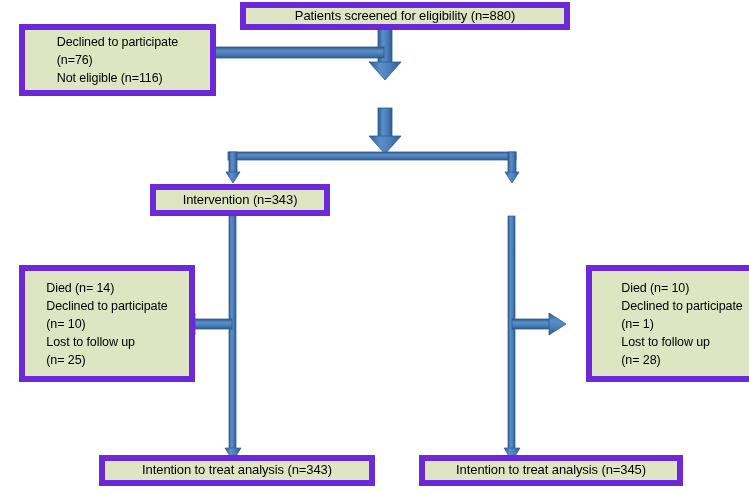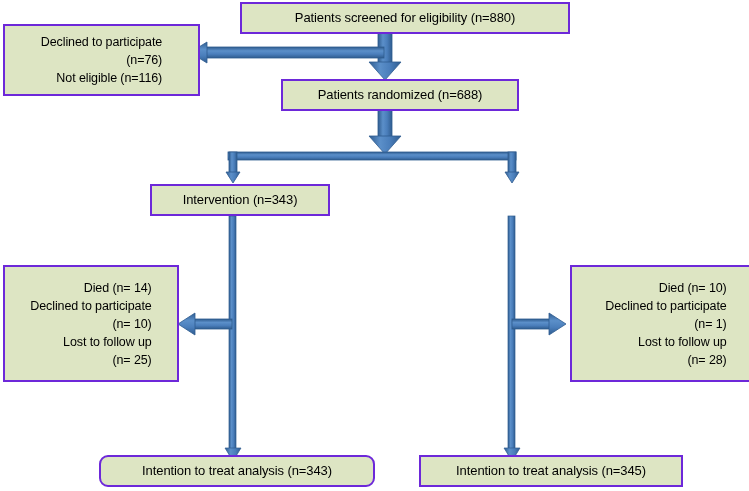--- a/index.html
+++ b/index.html
@@ -13,35 +13,36 @@
     width: 749px;
     height: 491px;
     background: #ffffff;
     font-family: "Liberation Sans", sans-serif;
     overflow: hidden;
   }
   .node {
     position: absolute;
     box-sizing: border-box;
     background: #dde5c3;
-    border: 2px solid #6d28d9;
+    border: 6px solid #6d28d9;
     display: flex;
     align-items: center;
     justify-content: center;
-    text-align: right;
+    text-align: left;
     color: #000000;
     font-size: 13px;
     line-height: 1.42;
-    padding: 14px 6px;
+    padding: 8px 6px;
     white-space: pre-line;
     letter-spacing: -0.1px;
   }
   .node.multi {
     font-size: 12.5px;
     line-height: 1.44;
+    margin-left: 16px;
   }
   .conn {
     position: absolute;
   }
   .conn svg {
     display: block;
     overflow: visible;
   }
 </style>
 </head>
@@ -110,34 +111,33 @@
       </g>
     </svg>
   </div>
 
   <div class="node" style="left:240px;top:2px;width:330px;height:27px;">Patients screened for eligibility  (n=880)</div>
 
   <div class="node multi" style="left:3px;top:24px;width:197px;height:72px;">Declined to participate
 (n=76)
 Not eligible  (n=116)</div>
 
-  <div class="node" style="left:281px;top:79px;width:238px;height:29px;">Patients randomized (n=688)</div>
 
   <div class="node" style="left:150px;top:184px;width:180px;height:32px;">Intervention (n=343)</div>
 
 
   <div class="node multi" style="left:3px;top:265px;width:176px;height:117px;">Died (n= 14)
 Declined to participate
 (n= 10)
 Lost to follow up
 (n= 25)</div>
 
   <div class="node multi" style="left:570px;top:265px;width:192px;height:117px;">Died (n= 10)
 Declined to participate
 (n= 1)
 Lost to follow up
 (n= 28)</div>
 
-  <div class="node" style="left:99px;top:455px;width:276px;height:31px;border-radius:9px;">Intention to treat analysis (n=343)</div>
+  <div class="node" style="left:99px;top:455px;width:276px;height:31px;">Intention to treat analysis (n=343)</div>
 
   <div class="node" style="left:405px;top:455px;width:264px;height:31px;margin-left:14px;">Intention to treat analysis (n=345)</div>
 
 </div>
 
 </body></html>

